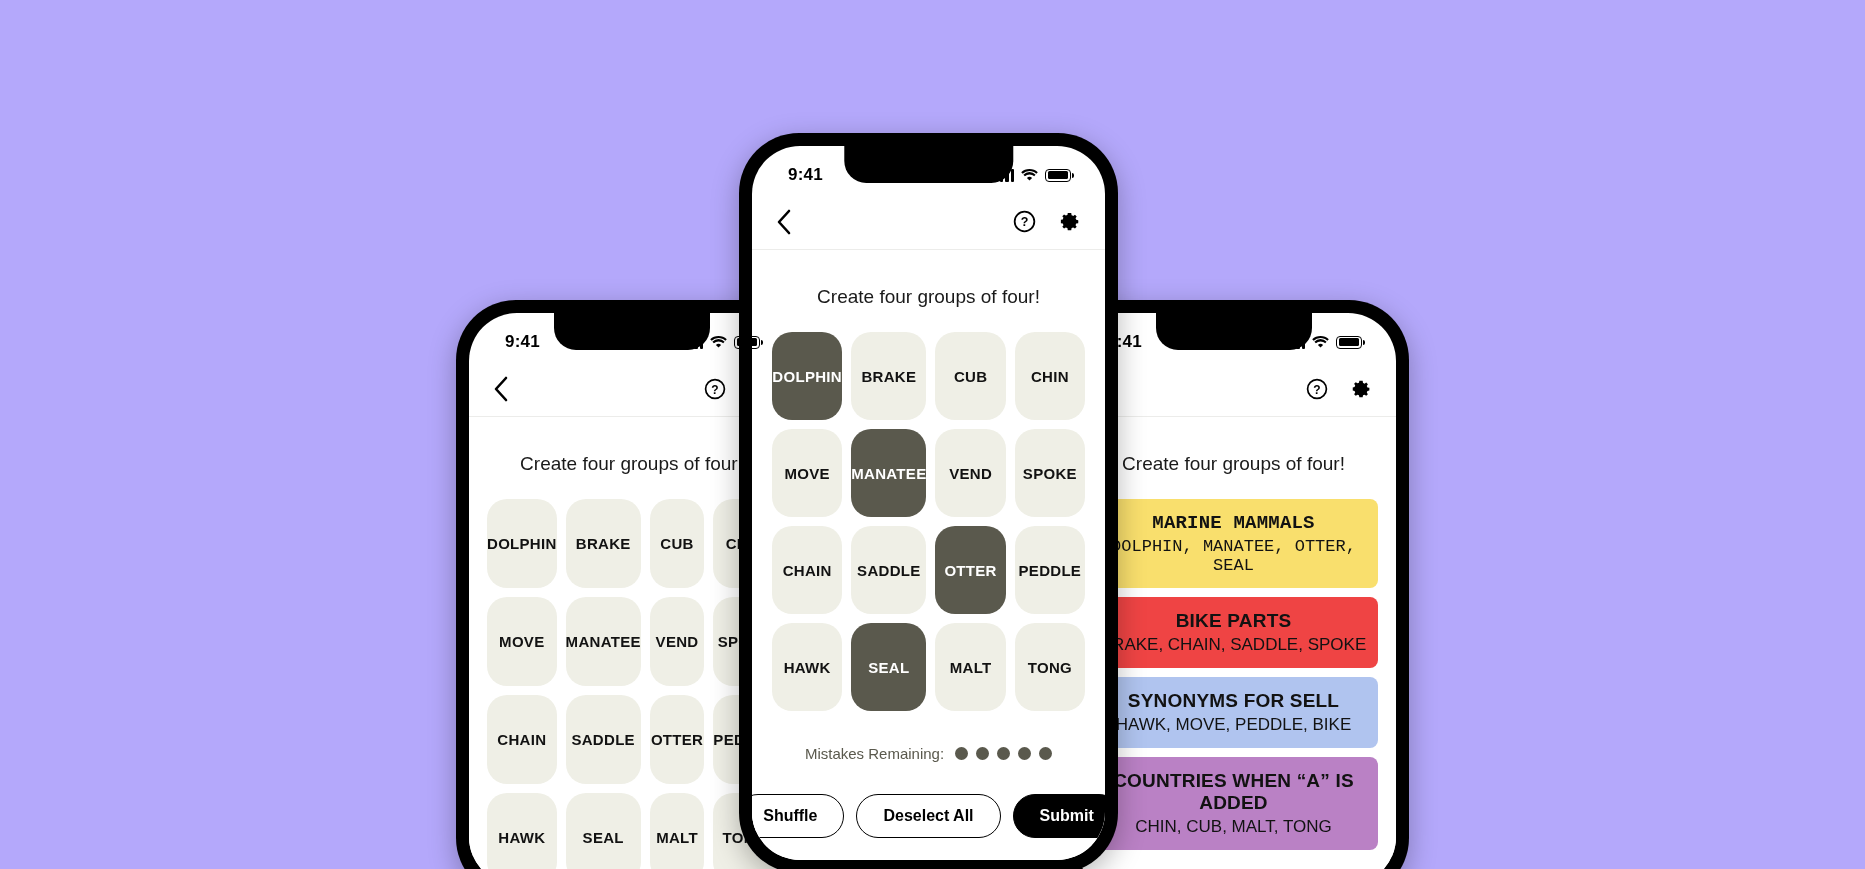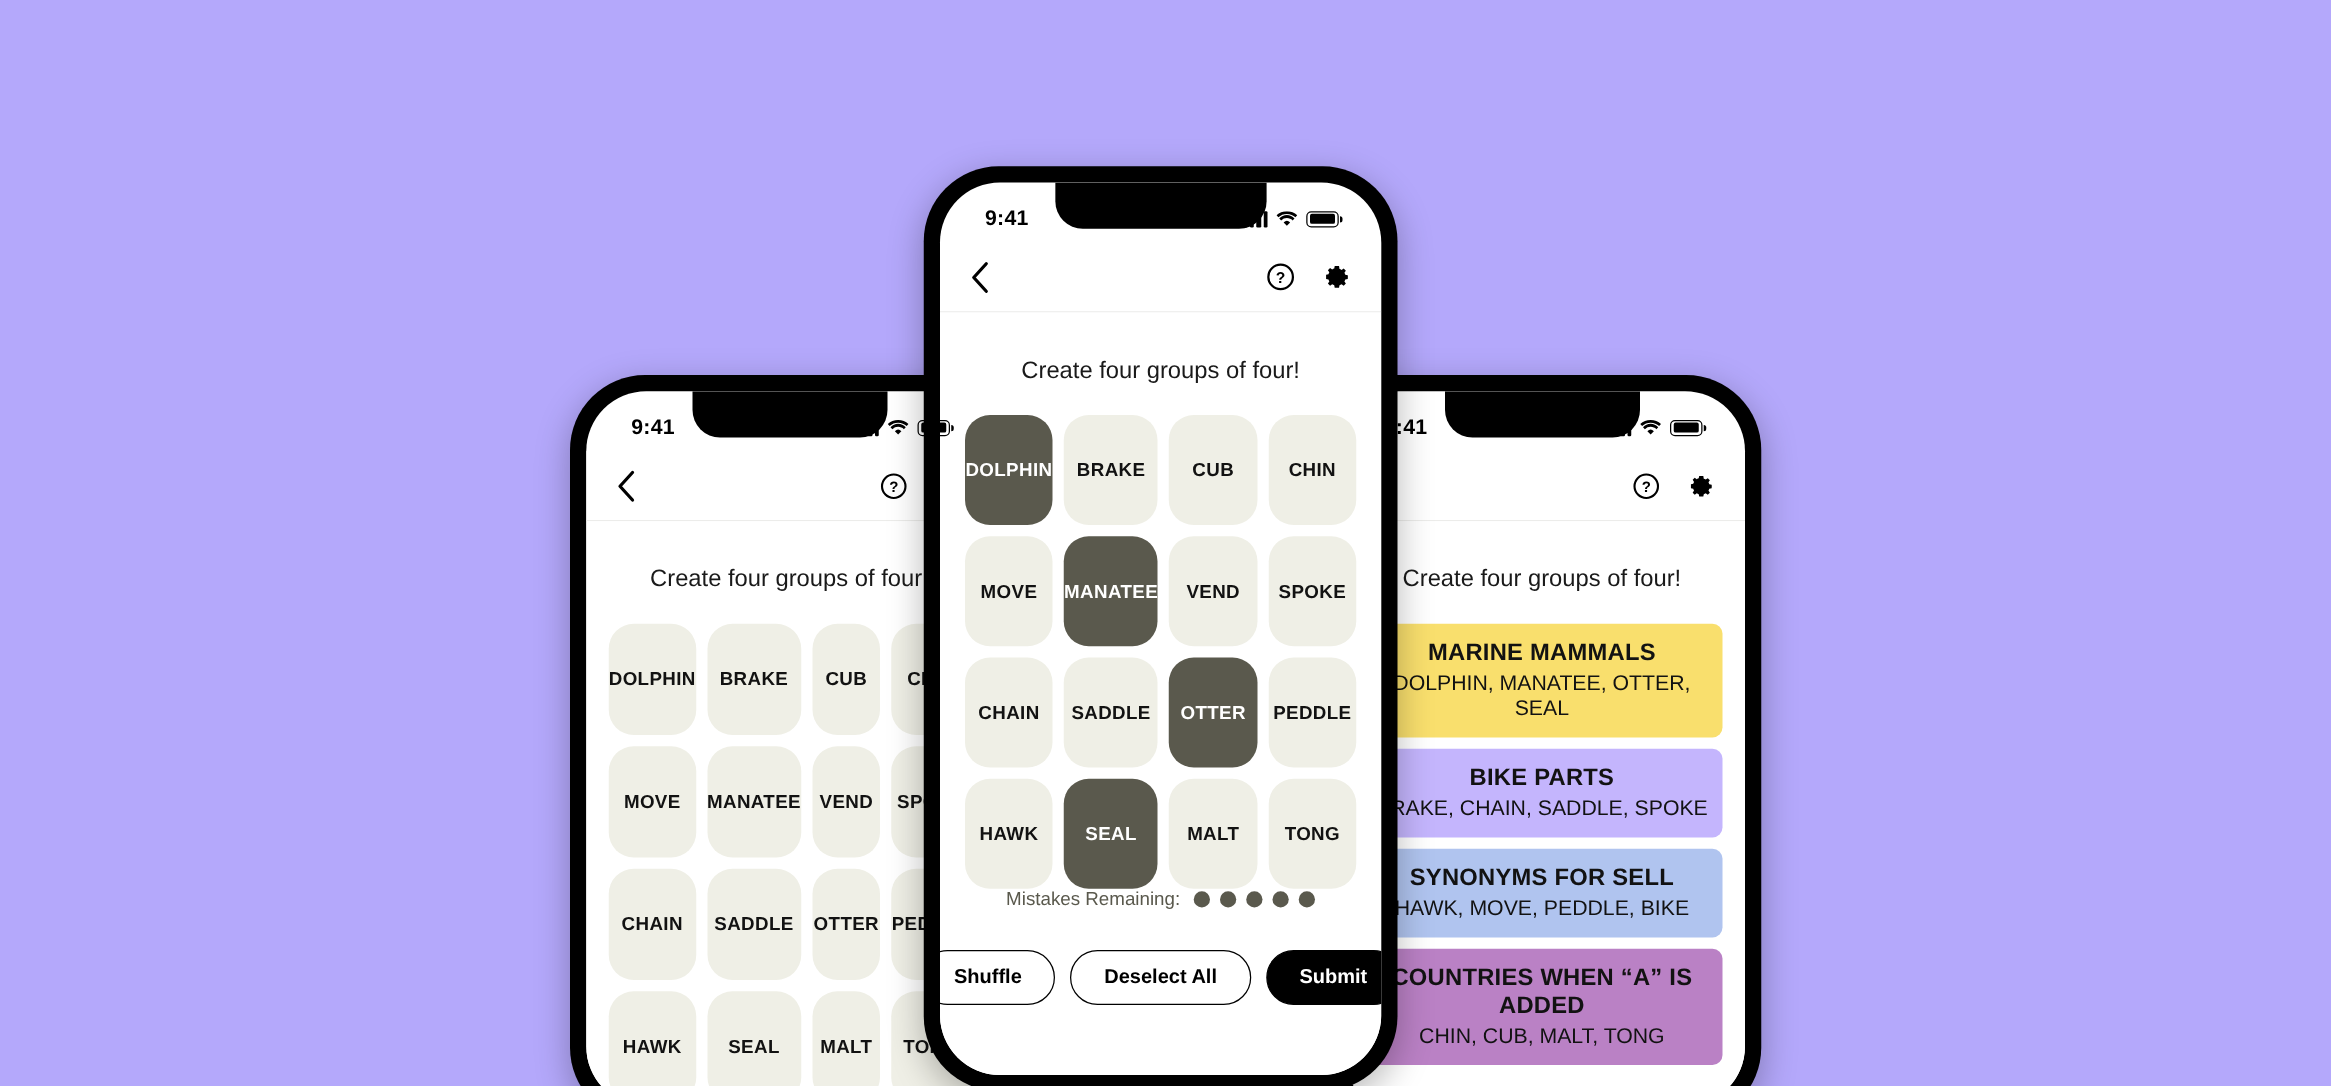--- a/index.html
+++ b/index.html
@@ -116,20 +116,21 @@
     user-select:none;
   }
   .tile.selected { background:#5a594d; color:#fff; }
 
   
   .mistakes {
     display:flex;
     align-items:center;
     justify-content:center;
     gap:11px;
+    margin-top:34px;
   }
   .mistakes-label { font-size:15px; color:#5a594d; }
   .dots { display:flex; gap:8px; }
   .dot { width:13px; height:13px; border-radius:50%; background:#5a594d; }
 
   
   .actions {
     display:flex;
     justify-content:center;
     gap:12px;
@@ -282,25 +283,25 @@
           <svg width="22" height="22" viewBox="0 0 24 24">
             <path fill="#000" d="M12 8.2a3.8 3.8 0 1 0 0 7.6 3.8 3.8 0 0 0 0-7.6zm9.1 5.1.1-1.3-.1-1.3-2.1-.4a7 7 0 0 0-.7-1.7l1.2-1.8-1.8-1.8-1.8 1.2a7 7 0 0 0-1.7-.7L13.8 3h-3.6l-.4 2.1a7 7 0 0 0-1.7.7L6.3 4.6 4.5 6.4l1.2 1.8a7 7 0 0 0-.7 1.7L3 10.3v3.4l2 .4c.2.6.4 1.2.7 1.7l-1.2 1.8 1.8 1.8 1.8-1.2c.5.3 1.1.5 1.7.7l.4 2.1h3.6l.4-2.1c.6-.2 1.2-.4 1.7-.7l1.8 1.2 1.8-1.8-1.2-1.8c.3-.5.5-1.1.7-1.7l2.1-.4z"></path>
           </svg>
         </div>
       </div>
     </div>
 
     <div class="game-body">
       <div class="prompt">Create four groups of four!</div>
       <div class="bands" id="bands-right">
-          <div class="band" style="background: rgb(249, 223, 109);">
+          <div class="band" style="background: rgb(249, 223, 109); font-family: Liberation Mono, monospace;">
             <div class="band-title">MARINE MAMMALS</div>
             <div class="band-words">DOLPHIN, MANATEE, OTTER, SEAL</div>
           </div>
-          <div class="band" style="background: #c4b5fd;">
+          <div class="band" style="background: #ef4444;">
             <div class="band-title">BIKE PARTS</div>
             <div class="band-words">BRAKE, CHAIN, SADDLE, SPOKE</div>
           </div>
           <div class="band" style="background: rgb(176, 196, 239);">
             <div class="band-title">SYNONYMS FOR SELL</div>
             <div class="band-words">HAWK, MOVE, PEDDLE, BIKE</div>
           </div>
           <div class="band" style="background: rgb(186, 129, 197);">
             <div class="band-title">COUNTRIES WHEN “A” IS ADDED</div>
             <div class="band-words">CHIN, CUB, MALT, TONG</div>

